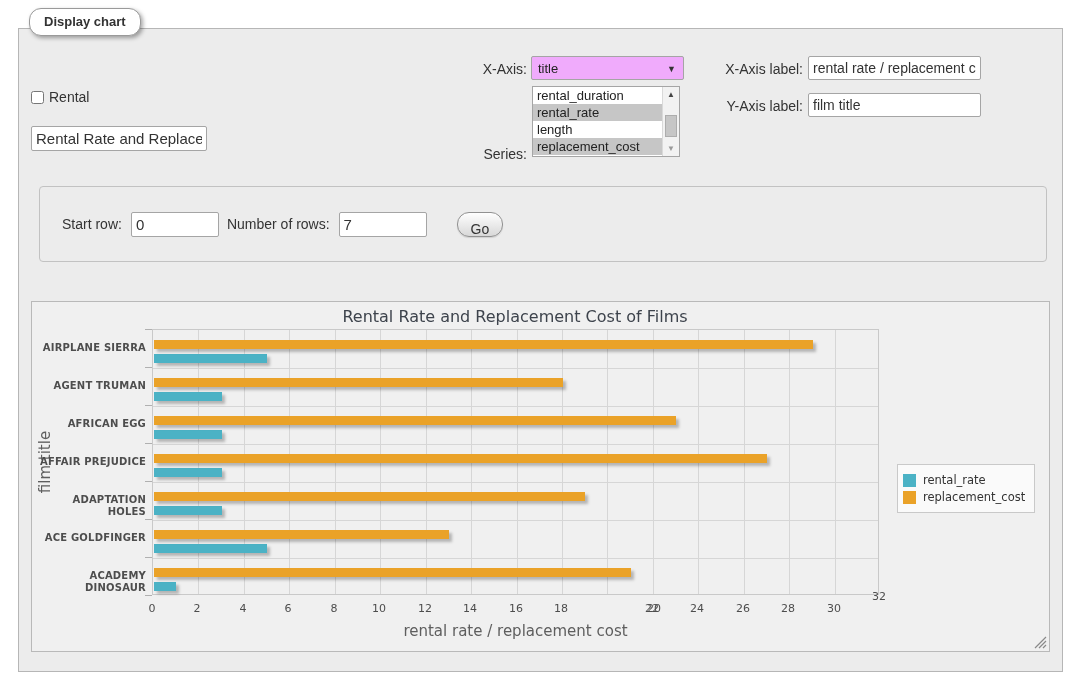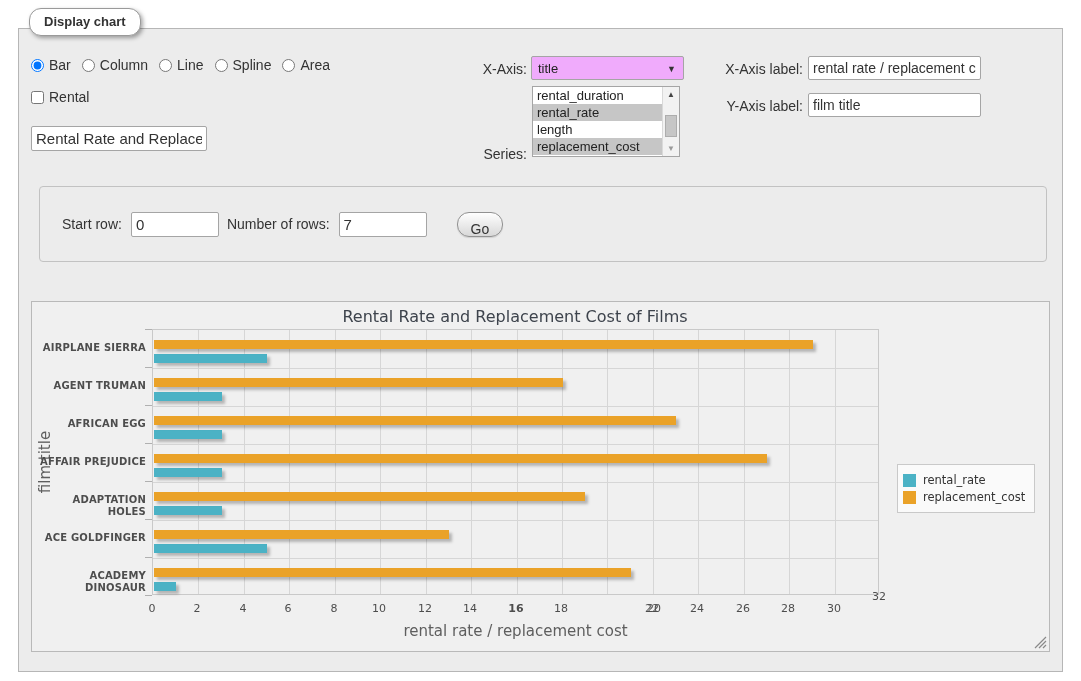--- a/index.html
+++ b/index.html
@@ -75,27 +75,20 @@
   .legend-label { font-size:11.5px; color:#333; white-space:nowrap; }
   .resize-handle { position:absolute; right:2px; bottom:2px; width:13px; height:13px; cursor:se-resize; }
 </style>
 </head>
 <body>
 
 <div class="page">
   <div class="fieldset">
     <div class="legend-tab">Display chart</div>
 
-    <div class="radio-row" id="chart-type-row">
-        <label><input type="radio" name="ctype" checked="" style="">Bar</label>
-        <label><input type="radio" name="ctype" style="">Column</label>
-        <label><input type="radio" name="ctype" style="">Line</label>
-        <label><input type="radio" name="ctype" style="">Spline</label>
-        <label><input type="radio" name="ctype" style="">Area</label>
-      </div>
 
     <div class="stacked-row">
       <input type="checkbox" style="">
       <span>Rental</span>
     </div>
 
     <input class="txt title-input" value="Rental Rate and Replacement Cost of Films" style="">
 
     <div class="lbl" style="left:436px; top:32px; width:72px;">X-Axis:</div>
     <div class="fake-select">
@@ -202,21 +195,21 @@
         <div class="y-tick-mark" style="left: 113px; top: 255px;"></div>
         <div class="y-tick-mark" style="left: 113px; top: 293px;"></div>
         <div class="x-tick-label" style="left: 105px; top: 300px;">0</div>
         <div class="x-tick-label" style="left: 150px; top: 300px;">2</div>
         <div class="x-tick-label" style="left: 196px; top: 300px;">4</div>
         <div class="x-tick-label" style="left: 241px; top: 300px;">6</div>
         <div class="x-tick-label" style="left: 287px; top: 300px;">8</div>
         <div class="x-tick-label" style="left: 332px; top: 300px;">10</div>
         <div class="x-tick-label" style="left: 378px; top: 300px;">12</div>
         <div class="x-tick-label" style="left: 423px; top: 300px;">14</div>
-        <div class="x-tick-label" style="left: 469px; top: 300px; font-weight: bold;">16</div>
+        <div class="x-tick-label" style="left: 469px; top: 300px;">16</div>
         <div class="x-tick-label" style="left: 514px; top: 300px;">18</div>
         <div class="x-tick-label" style="left: 559px; top: 300px; margin-left: 48px;">20</div>
         <div class="x-tick-label" style="left: 605px; top: 300px;">22</div>
         <div class="x-tick-label" style="left: 650px; top: 300px;">24</div>
         <div class="x-tick-label" style="left: 696px; top: 300px;">26</div>
         <div class="x-tick-label" style="left: 741px; top: 300px;">28</div>
         <div class="x-tick-label" style="left: 787px; top: 300px;">30</div>
         <div class="x-tick-label" style="left: 832px; top: 288px;">32</div>
       </div>
   </div>

